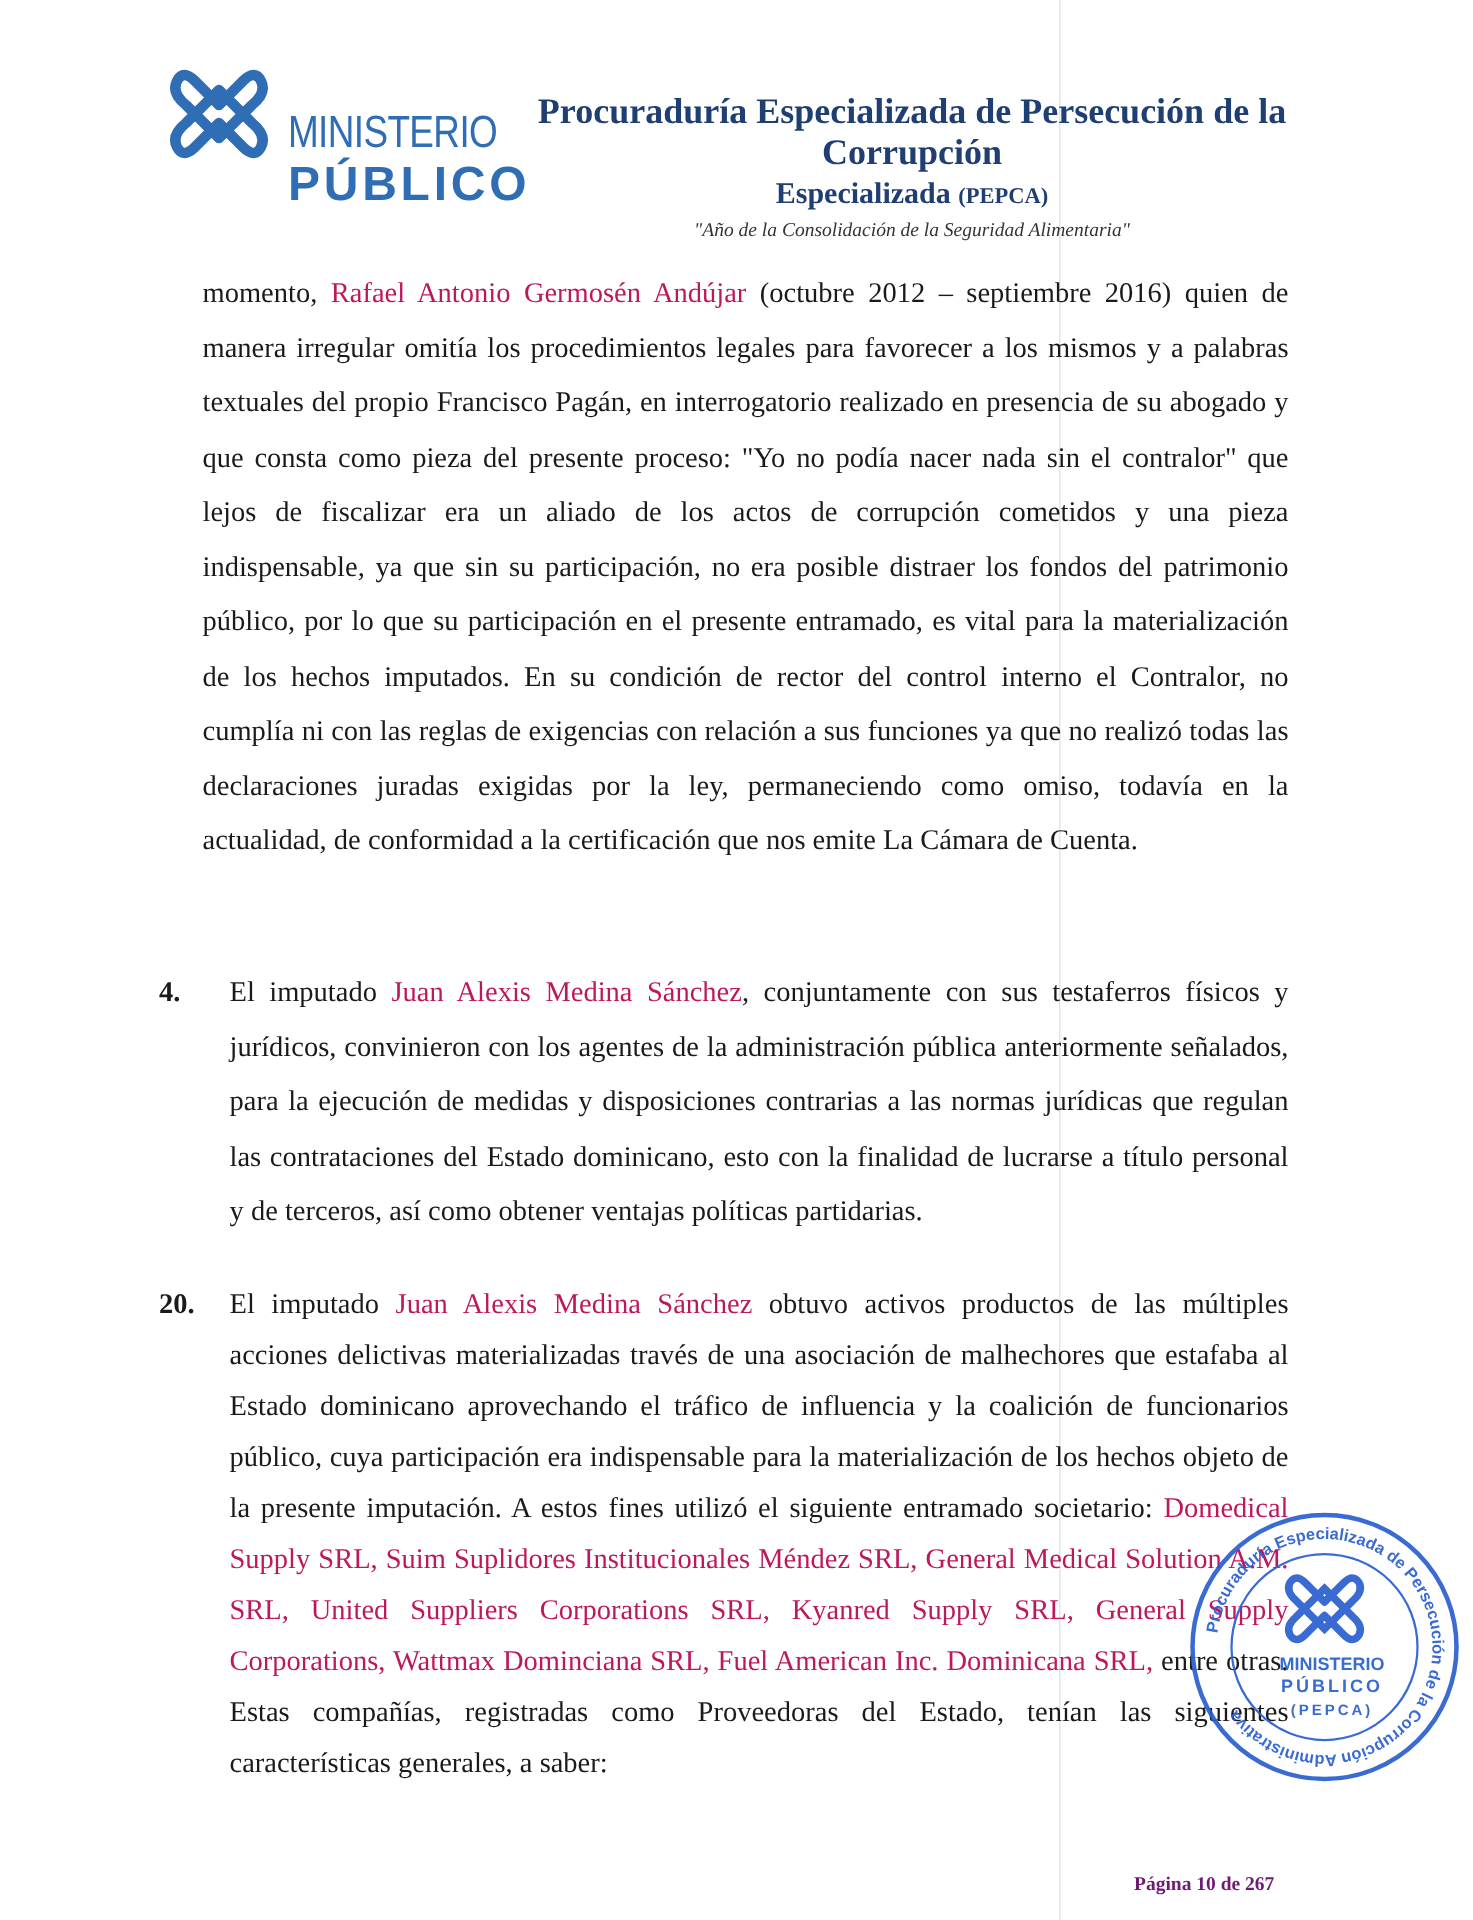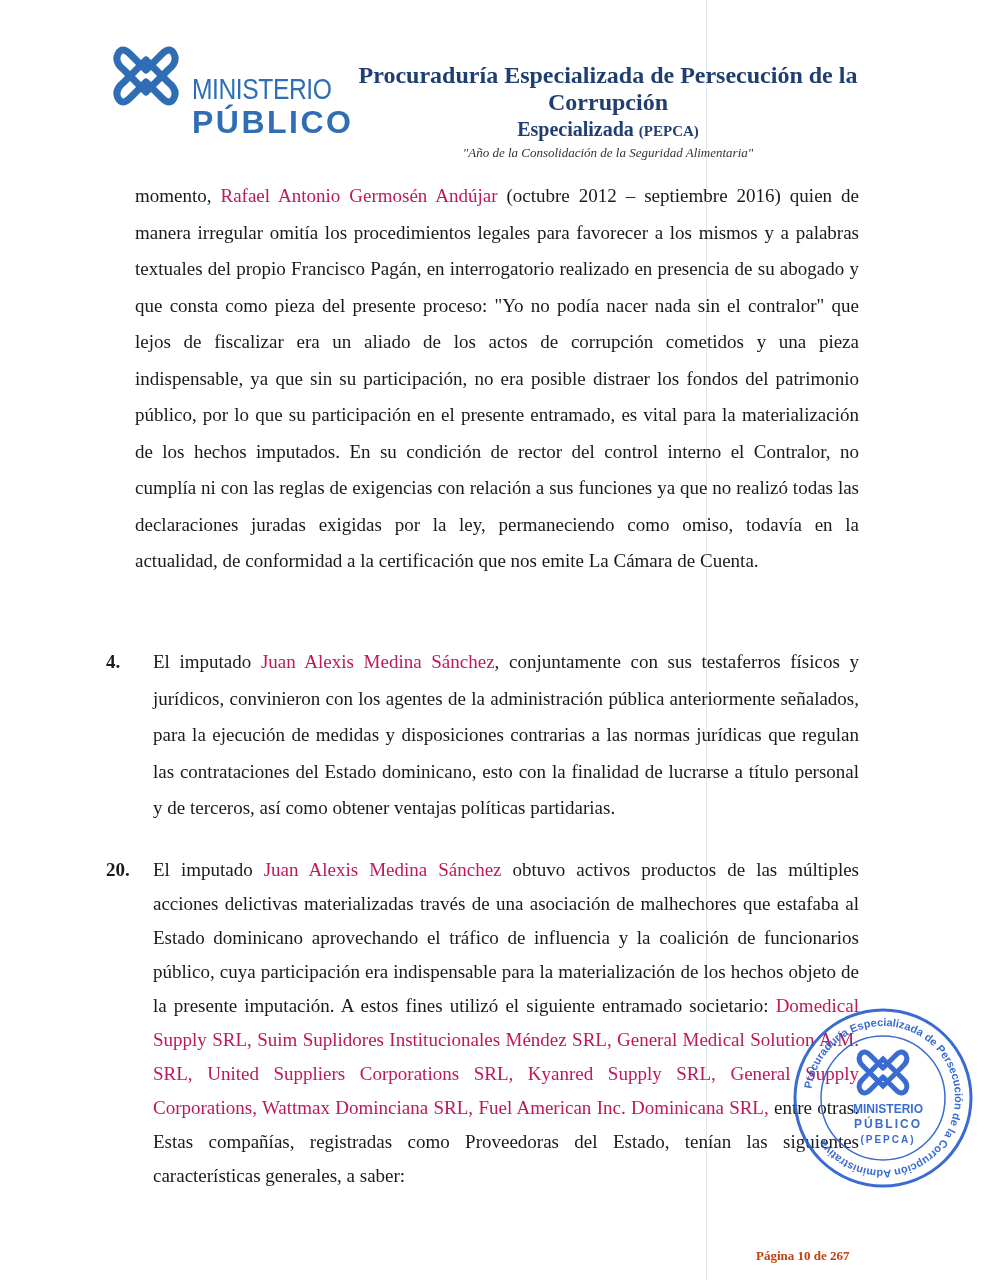--- a/index.html
+++ b/index.html
@@ -21,21 +21,21 @@
 
   .body-text { position: absolute; left: 135px; width: 724px; font-size: 19px; line-height: 36.5px; text-align: justify; }
   .body-text p { margin: 0; }
   .hl { color: #be185d; font-weight: 400; }
   .p-cont { top: 178px; }
   .item { position: absolute; left: 100px; width: 759px; font-size: 19px; line-height: 36.5px; text-align: justify; }
   .item .num { position: absolute; left: 6px; top: 0; font-weight: 700; }
   .item .txt { margin-left: 53px; }
   .item11 { top: 644px; }
   .item12 { top: 853px; line-height: 34px; }
-  .footer { position: absolute; left: 756px; top: 1248px; font-size: 13px; font-weight: 700; color: #c2410c; }
+  .footer { position: absolute; left: 756px; top: 1248px; font-size: 13px; font-weight: 700; color: #701a75; }
   .stamp { position: absolute; left: 788px; top: 1003px; width: 190px; height: 190px; opacity: 0.92; }
 </style>
 </head>
 <body>
 
 <div class="fold-line"></div>
 
 <div class="header">
   <svg class="logo" viewBox="0 0 68 72">
     <g fill="none" stroke="#2f6db4" stroke-width="7" stroke-linecap="round" stroke-linejoin="round">

